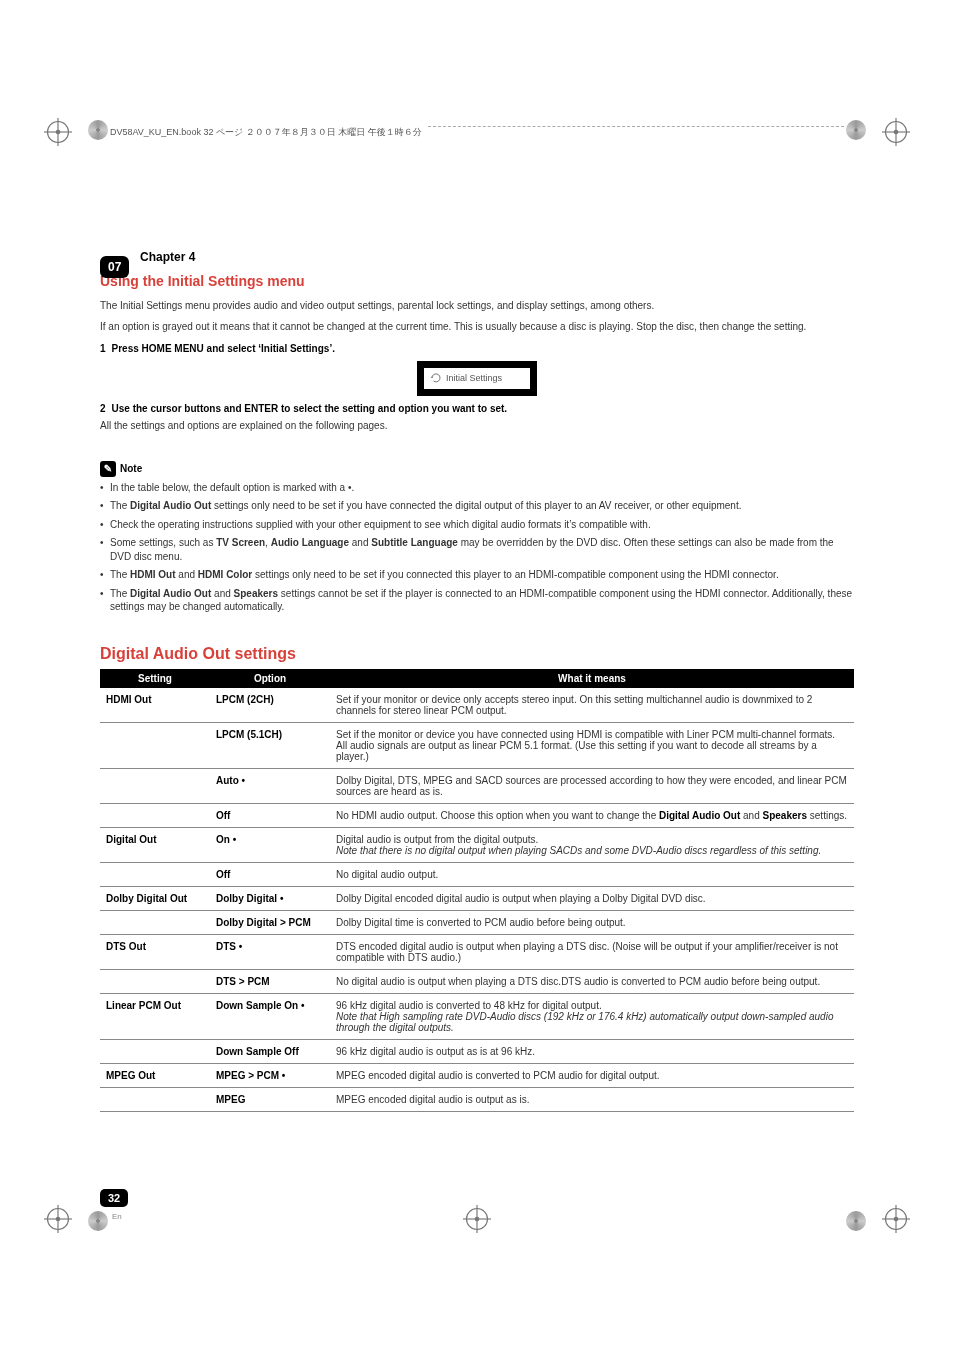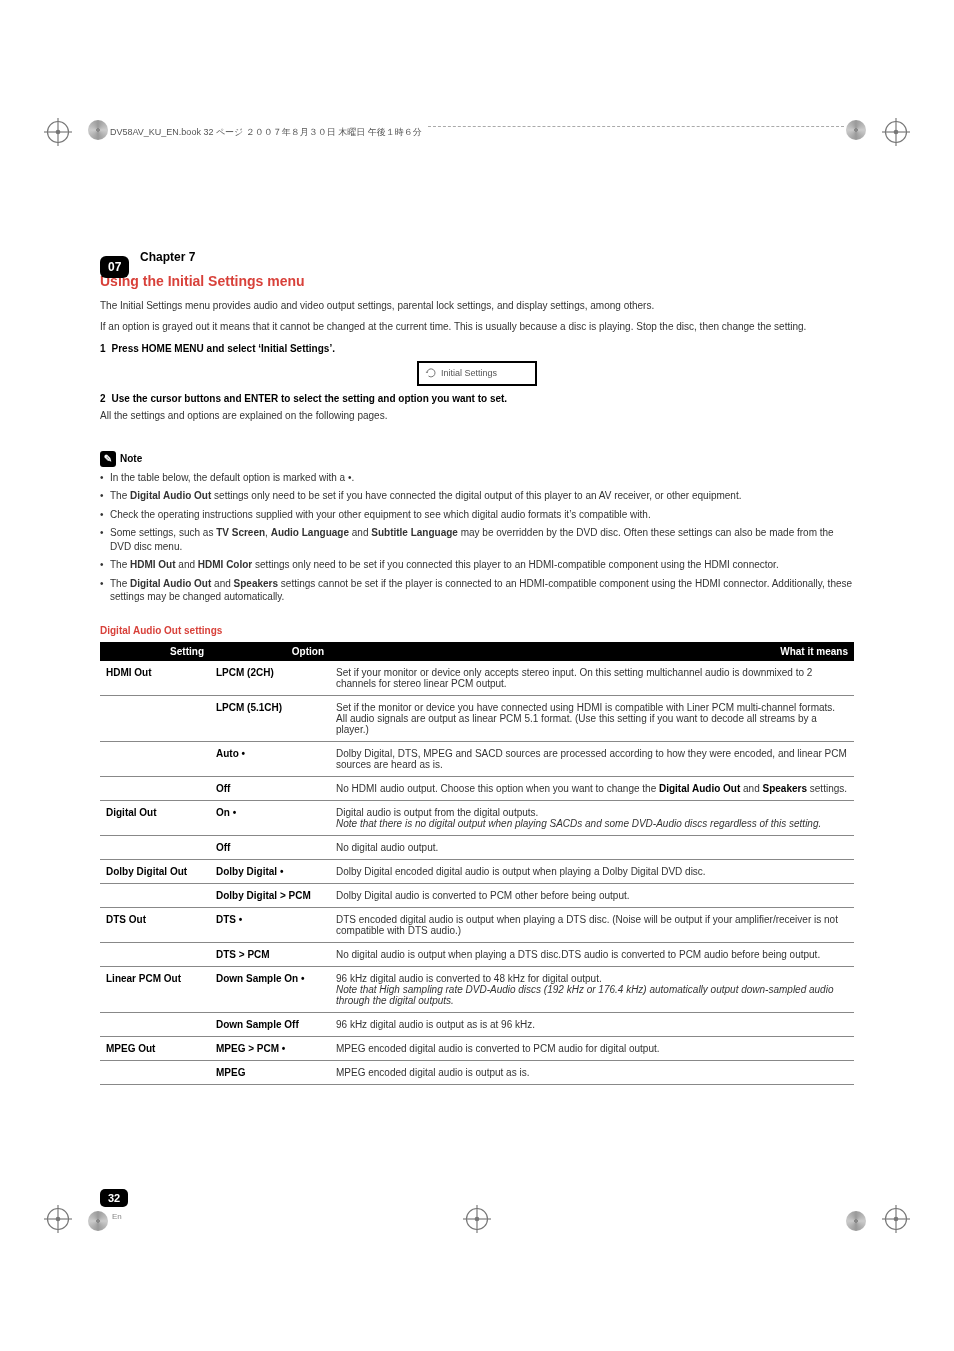--- a/index.html
+++ b/index.html
@@ -94,21 +94,21 @@
   .col { flex: 1; font-size: 10px; color: #333; line-height: 1.35; }
 
   .para { margin-bottom: 8px; }
 
   .step { font-size: 10px; font-weight: bold; color: #000; margin: 6px 0 4px; }
   .step-num { font-weight: bold; margin-right: 6px; }
 
   .captioned-box {
     width: 120px;
     margin: 6px auto 4px;
-    border: 2px solid #000000;
+    border: 7px solid #000000;
     padding: 4px 6px;
     font-size: 9px;
     color: #555;
     display: flex;
     align-items: center;
     gap: 4px;
   }
   .captioned-box .ico {
     width: 12px; height: 12px; display: inline-block;
   }
@@ -133,37 +133,37 @@
     margin-bottom: 5px;
   }
   .bullets li::before {
     content: "•";
     position: absolute;
     left: 0;
     top: 0;
   }
 
   .section-head {
-    font-size: 10px;
+    font-size: 16px;
     font-weight: bold;
     color: #d8413a;
-    margin-top: 16px;
+    margin-top: 26px;
     margin-bottom: 6px;
   }
 
   table.settings {
     width: 100%;
     border-collapse: collapse;
     font-size: 10px;
     color: #333;
   }
   table.settings thead th {
     background: #000;
     color: #fff;
-    text-align: right;
+    text-align: center;
     font-weight: bold;
     font-size: 10px;
     padding: 4px 6px;
   }
   table.settings tbody td {
     padding: 6px 6px;
     vertical-align: top;
     border-bottom: 1px solid #888;
   }
   table.settings .settingcell { font-weight: bold; color: #000; width: 110px; }
@@ -242,21 +242,21 @@
 
 <div class="book-line">
   <span>DV58AV_KU_EN.book  32 ページ  ２００７年８月３０日  木曜日  午後１時６分</span>
   <span class="dashline"></span>
 </div>
 
 <div class="page">
   <div class="chapter-badge">07</div>
 
   <div class="header-block">
-    <div class="chapter-label">Chapter 7</div>
+    <div class="chapter-label">Chapter 4</div>
   </div>
 
   <div class="twocol">
 
     <div class="col">
       <div class="subhead" style="margin-top:0">Using the Initial Settings menu</div>
       <p class="para">The Initial Settings menu provides audio and video output settings, parental lock settings, and display settings, among others.</p>
       <p class="para">If an option is grayed out it means that it cannot be changed at the current time. This is usually because a disc is playing. Stop the disc, then change the setting.</p>
 
       <div class="step">
@@ -337,21 +337,21 @@
           <td>No digital audio output.</td>
         </tr>
         <tr>
           <td class="settingcell">Dolby Digital Out</td>
           <td class="optioncell">Dolby Digital •</td>
           <td>Dolby Digital encoded digital audio is output when playing a Dolby Digital DVD disc.</td>
         </tr>
         <tr>
           <td class="settingcell"></td>
           <td class="optioncell">Dolby Digital &gt; PCM</td>
-          <td>Dolby Digital audio is converted to PCM other before being output.</td>
+          <td>Dolby Digital time is converted to PCM audio before being output.</td>
         </tr>
         <tr>
           <td class="settingcell">DTS Out</td>
           <td class="optioncell">DTS •</td>
           <td>DTS encoded digital audio is output when playing a DTS disc. (Noise will be output if your amplifier/receiver is not compatible with DTS audio.)</td>
         </tr>
         <tr>
           <td class="settingcell"></td>
           <td class="optioncell">DTS &gt; PCM</td>
           <td>No digital audio is output when playing a DTS disc.DTS audio is converted to PCM audio before being output.</td>

